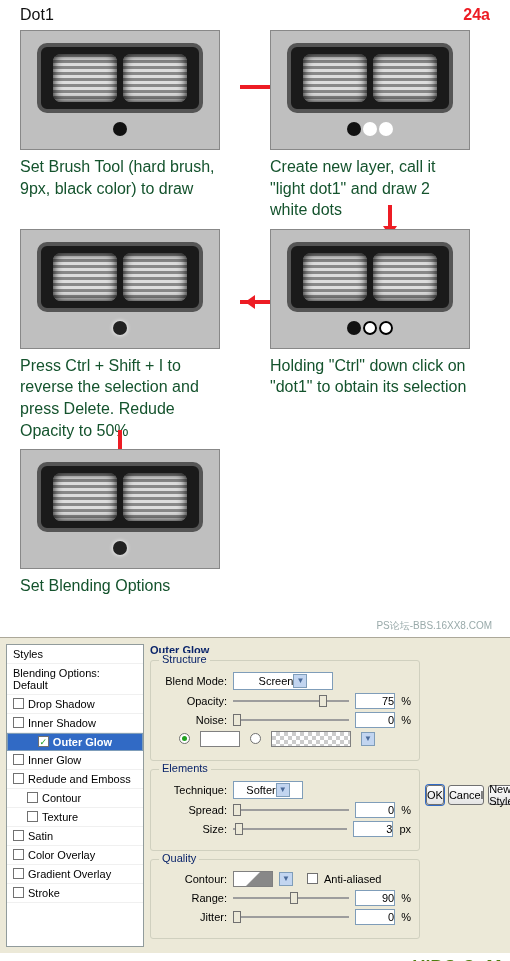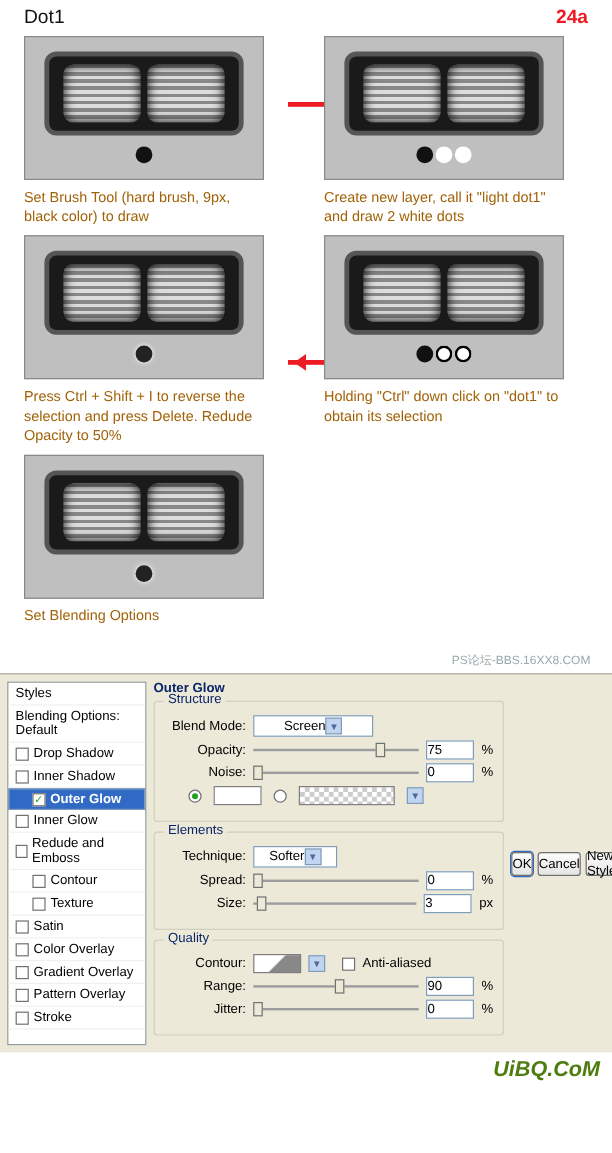--- a/index.html
+++ b/index.html
@@ -12,46 +12,46 @@
 .row{display:flex;gap:50px;margin-bottom:8px}
 .cell{width:200px}
 .thumb{width:200px;height:120px;background:#bfbfbf;border:1px solid #888;padding:12px 12px 0;display:flex;flex-direction:column;align-items:center;position:relative}
 .bezel{width:166px;height:70px;background:#1a1a1a;border:4px solid #555;border-radius:10px;display:flex;justify-content:center;align-items:center;gap:6px}
 .grill{width:64px;height:48px;background:repeating-linear-gradient(180deg,#888 0 3px,#ddd 3px 6px);border-radius:8px;box-shadow:inset 0 0 10px #000}
 .dotrow{height:28px;display:flex;align-items:center;gap:2px;margin-top:2px}
 .bd{width:14px;height:14px;background:#111;border-radius:50%}
 .wd{width:14px;height:14px;background:#fff;border-radius:50%}
 .wd2{width:14px;height:14px;background:#fff;border-radius:50%;box-shadow:inset 0 0 0 2px #000}
 .bd2{width:14px;height:14px;background:#222;border-radius:50%;box-shadow:0 0 4px #fff}
-.cap{color:#a16207;font-size:12px;line-height:1.35;margin-top:6px}
+.cap{color:#14532d;font-size:16px;line-height:1.35;margin-top:6px}
 .arrR{position:absolute;left:220px;top:55px;width:50px;height:4px;background:#ed1c24}
 .arrR:after{content:"";position:absolute;right:-2px;top:-5px;border:7px solid transparent;border-left:10px solid #ed1c24}
 .arrD{position:absolute;width:4px;background:#ed1c24}
 .arrD:after{content:"";position:absolute;left:-5px;bottom:-2px;border:7px solid transparent;border-top:10px solid #ed1c24}
 .arrL{position:absolute;left:220px;top:270px;width:50px;height:4px;background:#ed1c24}
 .arrL:before{content:"";position:absolute;left:-2px;top:-5px;border:7px solid transparent;border-right:10px solid #ed1c24}
 .wm{color:#9aa;font-size:10px;text-align:right;padding-right:18px;margin:4px 0}
 .dlg{display:flex;gap:6px;background:#ece9d8;padding:6px;border-top:1px solid #aca899}
-.slist{width:116px;background:#fff;border:1px solid #919b9c;font-size:11px}
+.slist{width:138px;background:#fff;border:1px solid #919b9c;font-size:11px}
 .sitem{padding:3px 6px;border-bottom:1px solid #f0f0f0;display:flex;align-items:center;gap:4px}
 .sitem.sel{background:#316ac5;color:#fff}
 .sitem.sub{padding-left:20px}
 .cb{width:11px;height:11px;border:1px solid #717171;background:#fff;display:inline-flex;align-items:center;justify-content:center;font-size:9px;color:#21a121}
 .mid{flex:1;font-size:11px}
 .fs{border:1px solid #d0d0bf;border-radius:3px;padding:8px 8px 10px;margin-bottom:8px;position:relative}
 .lg{position:absolute;top:-8px;left:8px;background:#ece9d8;color:#0a246a;padding:0 3px;font-size:11px}
 .og{color:#0a246a;font-weight:bold;font-size:11px;margin-bottom:4px}
 .r{display:flex;align-items:center;gap:6px;margin:3px 0}
 .lbl{width:68px;text-align:right}
 .sel{border:1px solid #7f9db9;background:#fff;padding:1px 2px;font-size:11px;display:flex;align-items:center;justify-content:center;height:18px}
 .dd{width:14px;height:14px;background:#c2d5f0;border:1px solid #7f9db9;display:flex;align-items:center;justify-content:center;font-size:8px;color:#4a6a99}
 .sld{flex:1;height:16px;position:relative}
 .sld:before{content:"";position:absolute;left:0;right:0;top:7px;height:2px;background:#9d9d9d}
 .sld i{position:absolute;top:2px;width:8px;height:12px;background:#ece9d8;border:1px solid #707070}
-.nb{width:40px;height:16px;border:1px solid #7f9db9;background:#fff;text-align:left;font-size:11px;line-height:14px}
+.nb{width:40px;height:16px;border:1px solid #7f9db9;background:#fff;text-align:right;font-size:11px;line-height:14px}
 .rad{width:11px;height:11px;border:1px solid #717171;border-radius:50%;background:#fff;display:inline-flex;align-items:center;justify-content:center}
 .rad.on:after{content:"";width:5px;height:5px;background:#21a121;border-radius:50%}
 .sw{width:40px;height:16px;border:1px solid #808080;background:#fff}
 .sw.chk{background:repeating-conic-gradient(#ccc 0 25%,#fff 0 50%) 0 0/8px 8px}
 .sw.ct{background:linear-gradient(135deg,#fff 48%,#888 52%)}
 .side{width:78px;display:flex;flex-direction:row;gap:4px;align-items:center}
 .btn{width:74px;height:20px;background:linear-gradient(#fefefe,#e4e4e4);border:1px solid #707070;border-radius:3px;font-size:11px;display:flex;align-items:center;justify-content:center}
 .btn.def{box-shadow:0 0 0 1px #316ac5}
 .pvw{width:46px;height:46px;background:#fff;border:1px solid #808080;display:flex;align-items:center;justify-content:center;margin-top:4px}
 .pvb{width:24px;height:24px;background:#595959}
@@ -189,24 +189,20 @@
     <div class="sitem">
         <span class="cb"></span>
         <span>Color Overlay</span>
       </div>
     <div class="sitem">
         <span class="cb"></span>
         <span>Gradient Overlay</span>
       </div>
     <div class="sitem">
         <span class="cb"></span>
-        <span>Pattern Overlay</span>
-      </div>
-    <div class="sitem">
-        <span class="cb"></span>
         <span>Stroke</span>
       </div>
   </div>
 
   <div class="mid">
     <div class="og">Outer Glow</div>
     <div class="fs">
       <span class="lg">Structure</span>
       <div class="r">
           <span class="lbl">Blend Mode:</span>

